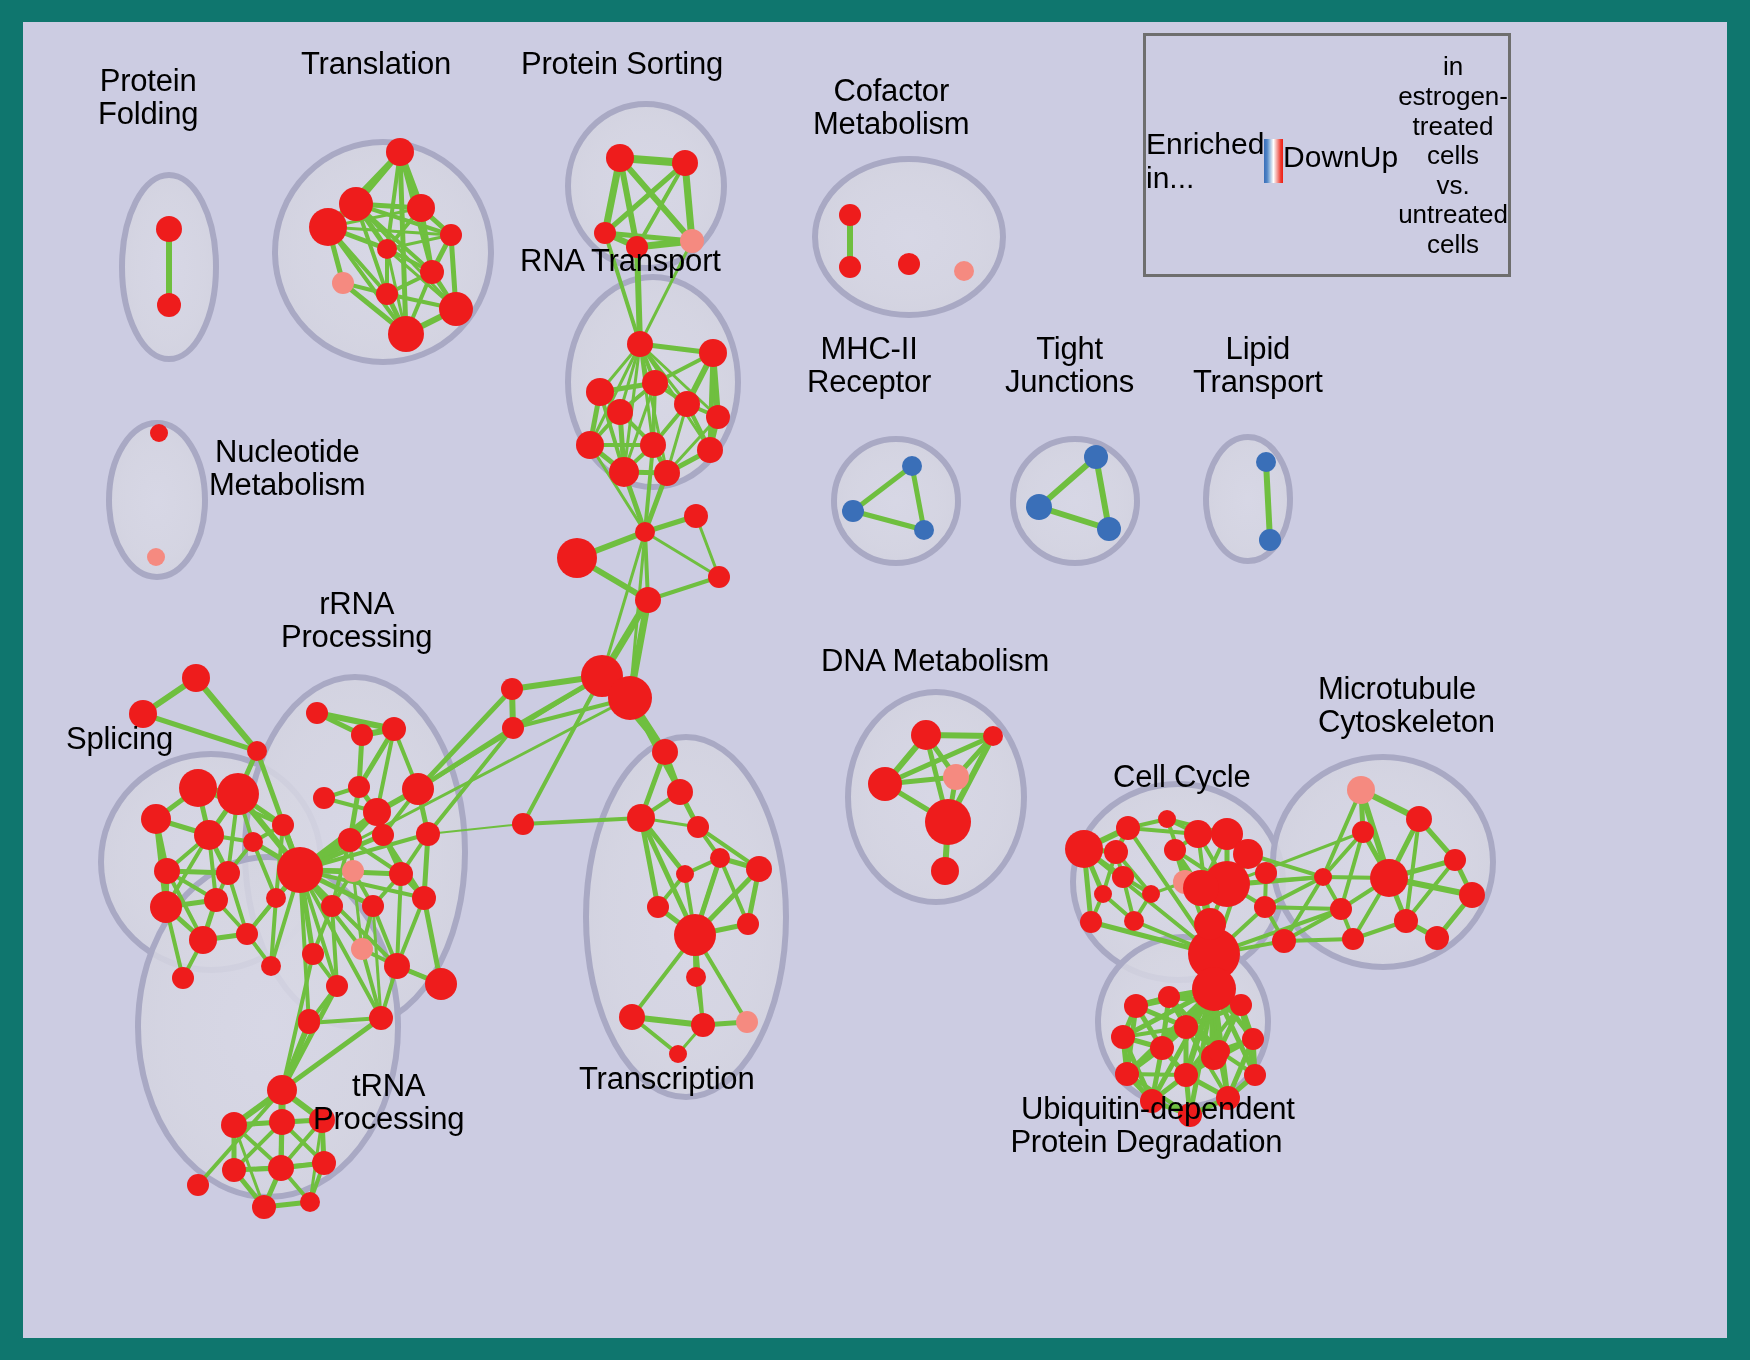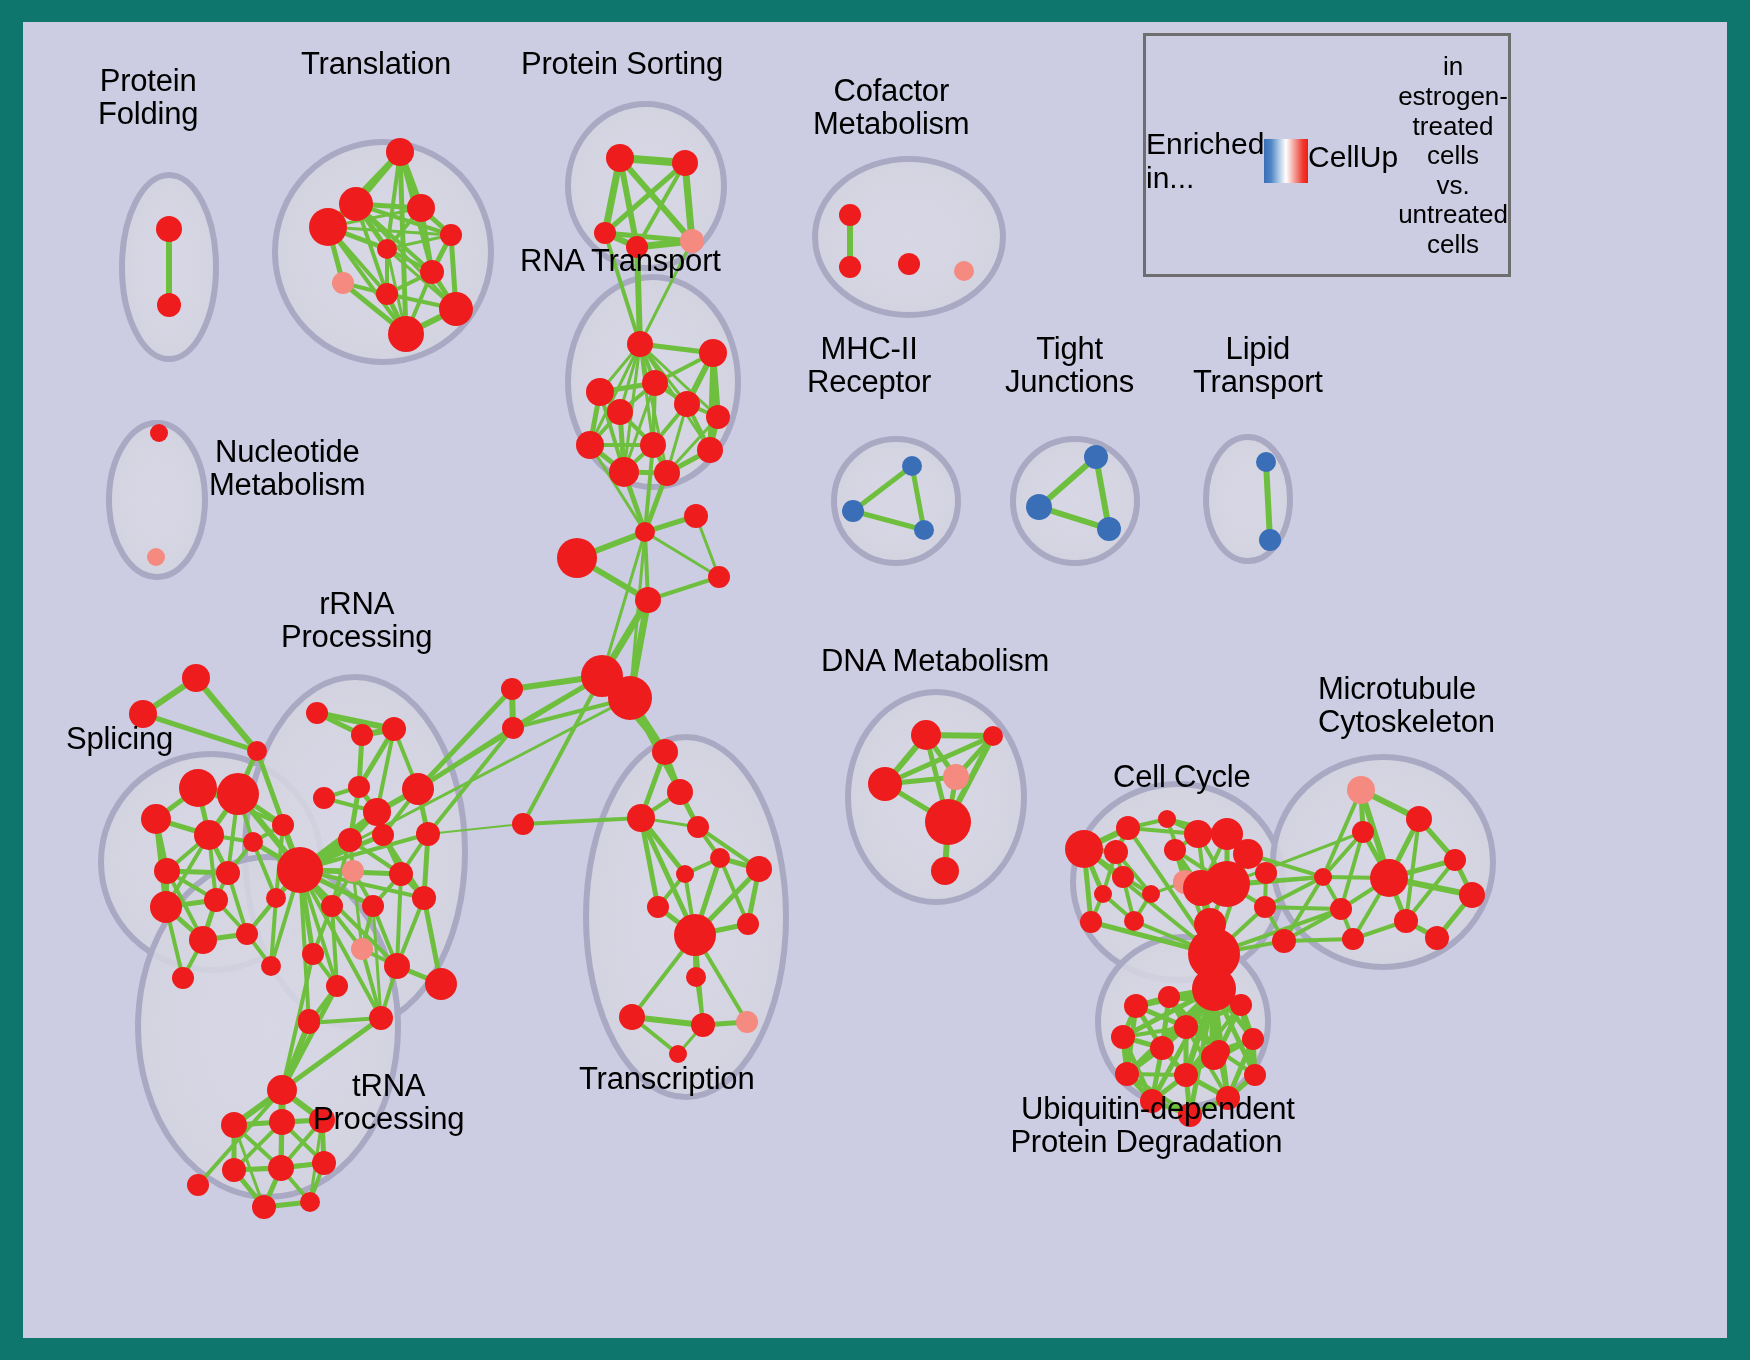--- a/index.html
+++ b/index.html
@@ -693,21 +693,21 @@
         <div class="clbl" style="left: 798px; top: 622px;"><div style="text-align: center;">DNA Metabolism</div></div>
         <div class="clbl" style="left: 1090px; top: 738px;"><div style="text-align: center;">Cell Cycle</div></div>
         <div class="clbl" style="left: 1295px; top: 650px;"><div style="text-align: left;">Microtubule</div><div style="text-align: center;">Cytoskeleton</div></div>
         <div class="clbl" style="left: 975px; top: 1070px;"><div style="text-align: center; margin-left: 23px;">Ubiquitin-dependent</div><div style="text-align: center;">Protein Degradation</div></div>
       </div>
 
     <div id="legend">
       <div class="lg-title">Enriched in...</div>
       <div class="lg-bar"></div>
       <div class="lg-ends">
-        <span>Cell</span>
+        <span>Down</span>
         <span>Up</span>
       </div>
       <div class="lg-sub">
         <div>in estrogen-treated cells</div>
         <div>vs. untreated cells</div>
       </div>
     </div>
 
   </div>
 </div>

